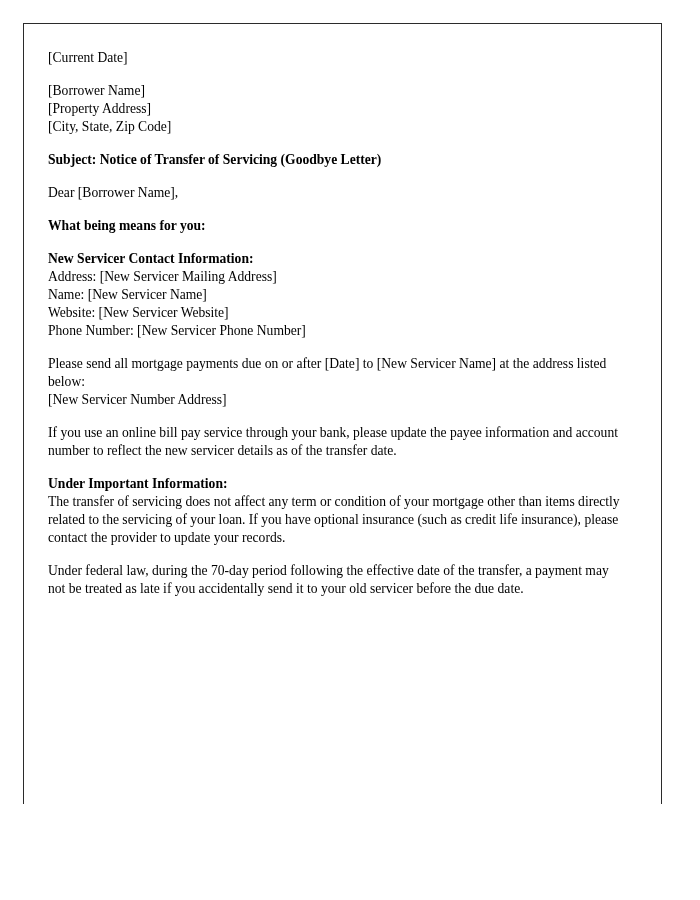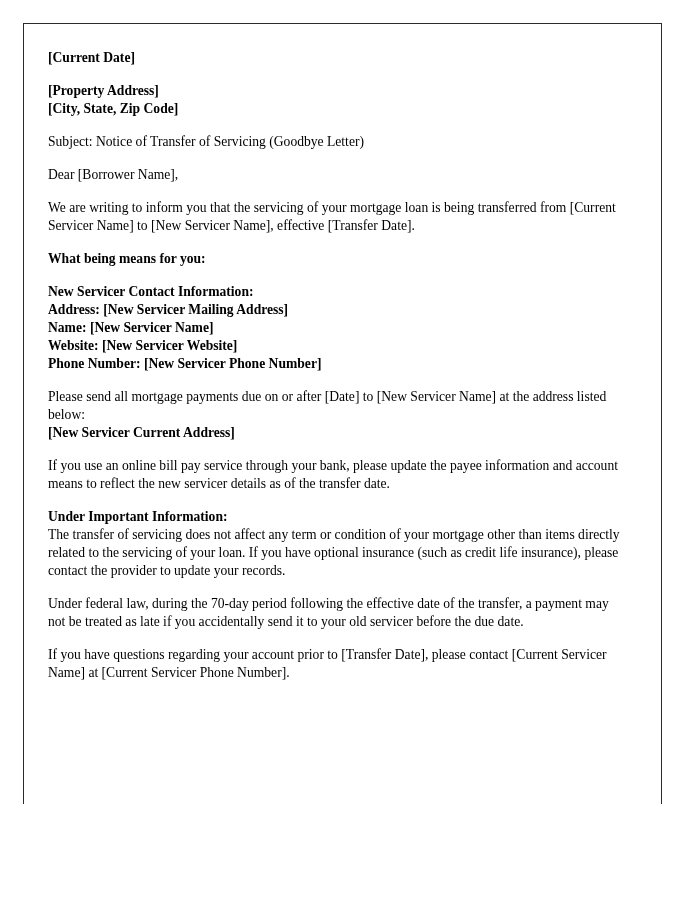--- a/index.html
+++ b/index.html
@@ -39,74 +39,73 @@
   }
 
   .block {
     margin: 0 0 15px 0;
     font-size: 13.6px;
     line-height: 18px;
     text-align: left;
   }
   .block:last-child { margin-bottom: 0; }
 
-  .line { display: block; font-weight: bold; }
+  .line { display: block; }
 
   .heading {
     display: block;
     font-weight: bold;
   }
 
   .subject {
-    font-weight: normal;
+    font-weight: bold;
   }
 </style>
 </head>
 <body>
 
 <div id="page-sheet">
   <div id="letter-body">
 
     <p class="block">
       <span class="line">[Current Date]</span>
     </p>
 
     <p class="block">
+      <span class="line">[Borrower Name]</span>
       <span class="line">[Property Address]</span>
       <span class="line">[City, State, Zip Code]</span>
     </p>
 
     <p class="block subject">Subject: Notice of Transfer of Servicing (Goodbye Letter)</p>
 
     <p class="block">Dear [Borrower Name],</p>
 
-    <p class="block">We are writing to inform you that the servicing of your mortgage loan is being transferred from [Current Servicer Name] to [New Servicer Name], effective [Transfer Date].</p>
 
     <p class="block">
       <span class="heading">What being means for you:</span>
     </p>
 
     <p class="block">
       <span class="heading">New Servicer Contact Information:</span>
       <span class="line">Address: [New Servicer Mailing Address]</span>
       <span class="line">Name: [New Servicer Name]</span>
       <span class="line">Website: [New Servicer Website]</span>
       <span class="line">Phone Number: [New Servicer Phone Number]</span>
     </p>
 
     <p class="block">
       <span>Please send all mortgage payments due on or after [Date] to [New Servicer Name] at the address listed below:</span>
-      <span class="line">[New Servicer Current Address]</span>
+      <span class="line">[New Servicer Number Address]</span>
     </p>
 
-    <p class="block">If you use an online bill pay service through your bank, please update the payee information and account means to reflect the new servicer details as of the transfer date.</p>
+    <p class="block">If you use an online bill pay service through your bank, please update the payee information and account number to reflect the new servicer details as of the transfer date.</p>
 
     <p class="block">
       <span class="heading">Under Important Information:</span>
       <span>The transfer of servicing does not affect any term or condition of your mortgage other than items directly related to the servicing of your loan. If you have optional insurance (such as credit life insurance), please contact the provider to update your records.</span>
     </p>
 
     <p class="block">Under federal law, during the 70-day period following the effective date of the transfer, a payment may not be treated as late if you accidentally send it to your old servicer before the due date.</p>
 
-    <p class="block">If you have questions regarding your account prior to [Transfer Date], please contact [Current Servicer Name] at [Current Servicer Phone Number].</p>
 
   </div>
 </div>
 
 </body></html>

